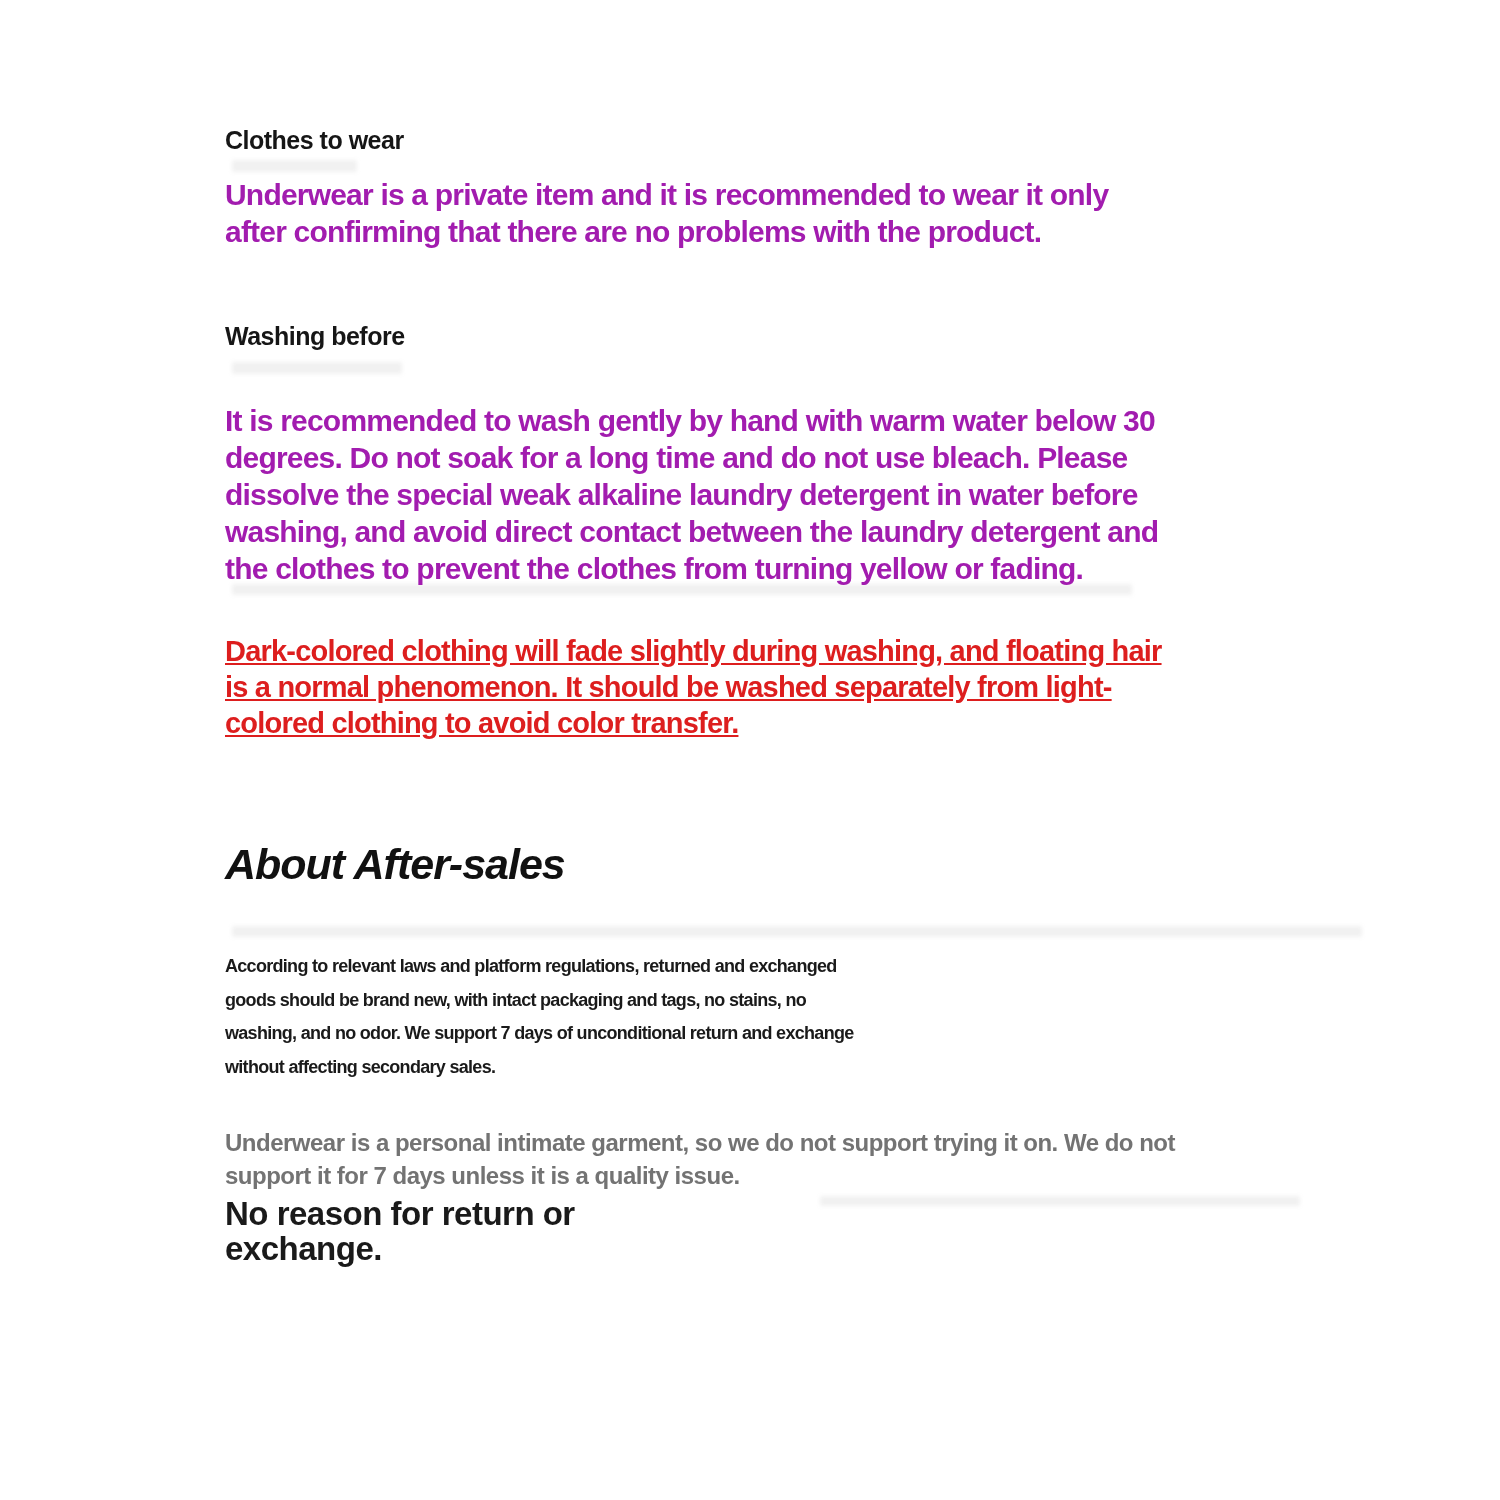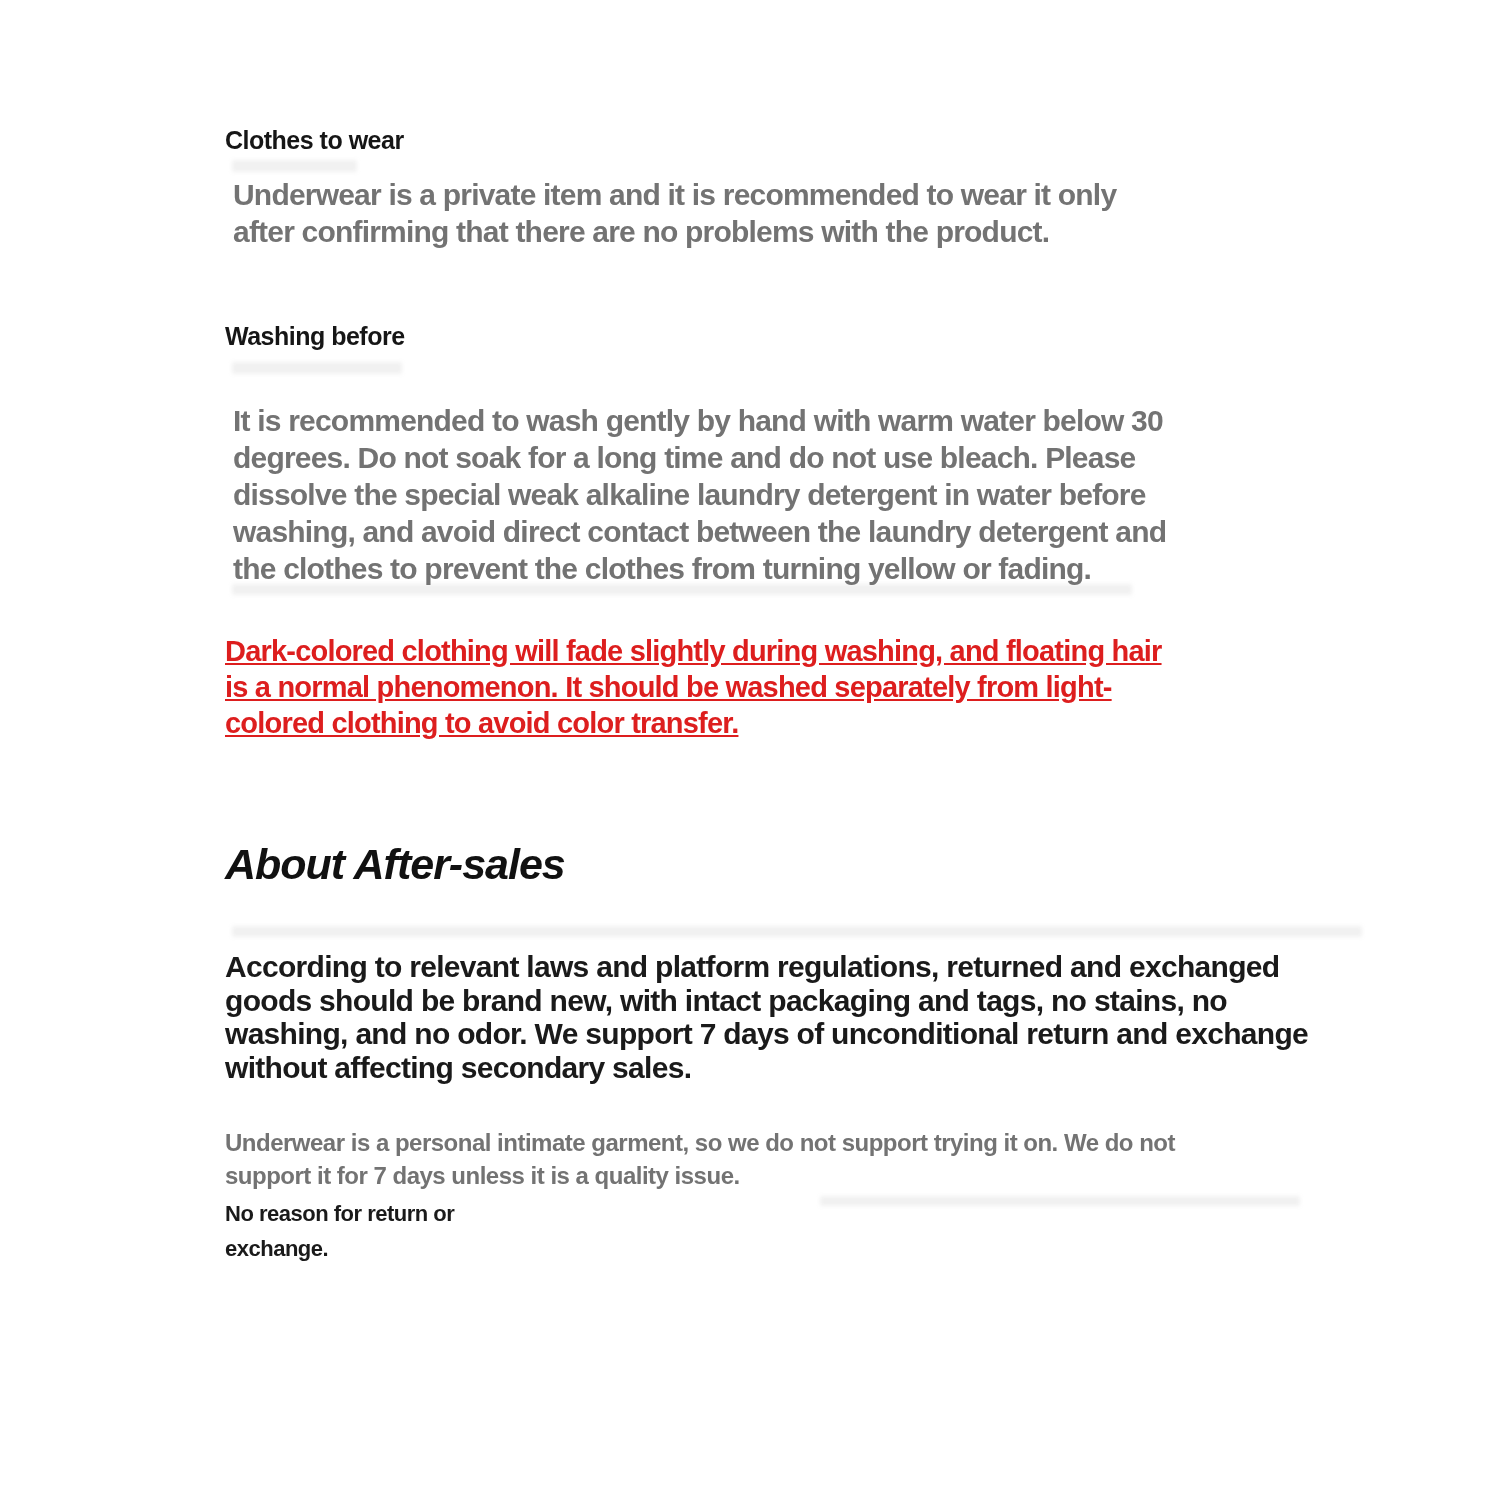--- a/index.html
+++ b/index.html
@@ -32,43 +32,42 @@
   .h-large {
     font-size: 43px;
     line-height: 46px;
     letter-spacing: -1px;
     color: #111111;
   }
   .para-lg {
     font-size: 30px;
     line-height: 37px;
     letter-spacing: -0.8px;
-    color: #737373;
-    margin-left: 8px;
+    color: #a21caf;
   }
   .para-warning {
     font-size: 29px;
     line-height: 36px;
     letter-spacing: -0.8px;
     color: #dd1e1e;
   }
   .para-md {
-    font-size: 30px;
+    font-size: 18px;
     line-height: 33.5px;
     letter-spacing: -0.7px;
     color: #1a1a1a;
   }
   .para-sm {
     font-size: 24px;
     line-height: 33px;
     letter-spacing: -0.5px;
     color: #737373;
   }
   .para-note {
-    font-size: 22px;
+    font-size: 33px;
     line-height: 35px;
     letter-spacing: -0.5px;
     color: #1a1a1a;
   }
   
   .ghost {
     position: absolute;
     background: rgba(120,120,120,0.10);
     filter: blur(2px);
     border-radius: 2px;

